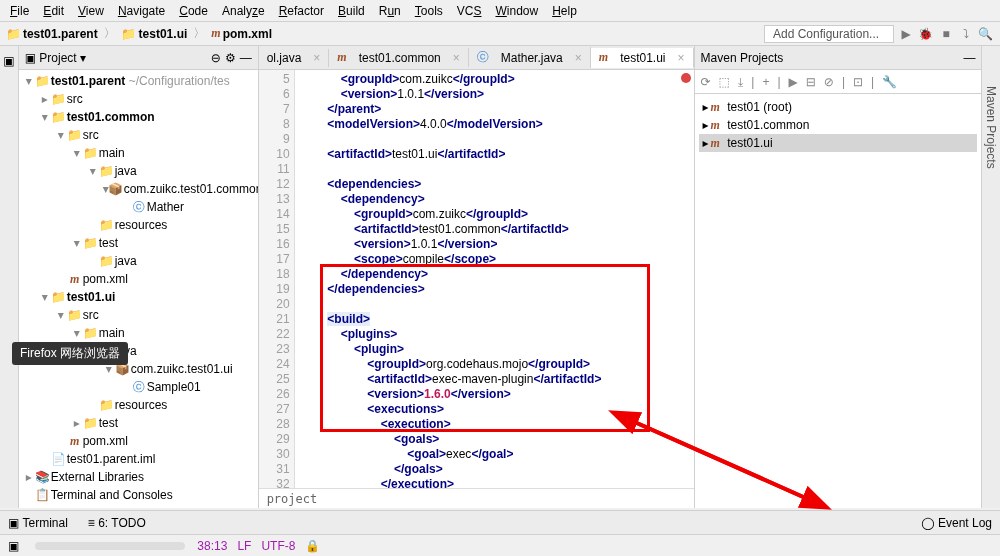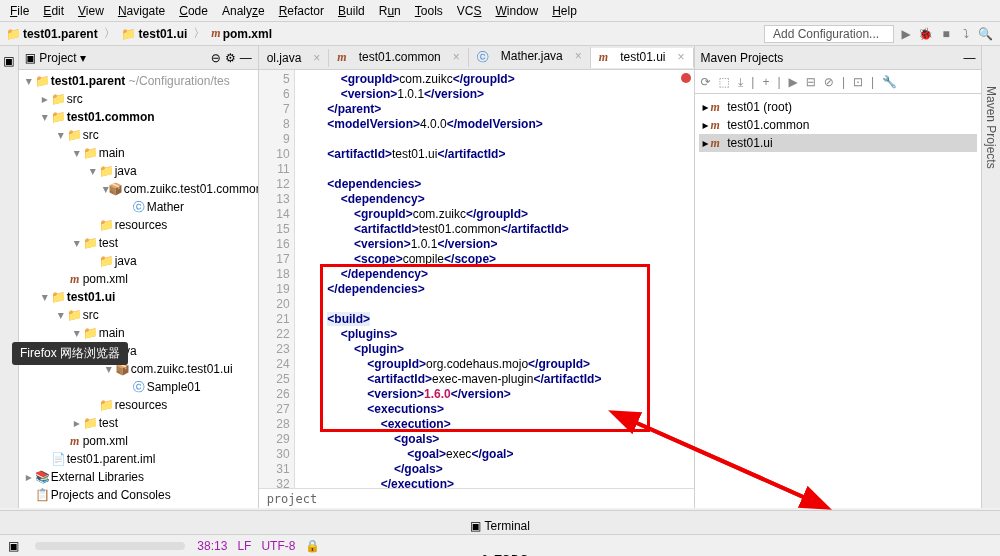--- a/index.html
+++ b/index.html
@@ -23,41 +23,41 @@
 .tree-node { display:flex; align-items:center; height:18px; white-space:nowrap; }
 .tree-node .arrow { width:12px; text-align:center; color:#888; }
 .tree-node .ico { width:16px; text-align:center; }
 .folder { color:#888; }
 .folder-blue { color:#4a90d9; }
 .folder-green { color:#5a9e5a; }
 .bold { font-weight:bold; }
 .greytext { color:#999; }
 .editor-area { flex:1; display:flex; flex-direction:column; background:#fff; position:relative; }
 .tabs { display:flex; height:24px; border-bottom:1px solid #d0d0d0; background:#eaeaea; align-items:center; }
-.tab { padding:2px 8px; border-right:1px solid #d0d0d0; display:flex; align-items:flex-start; gap:12px; font-family:monospace; }
+.tab { padding:2px 8px; border-right:1px solid #d0d0d0; display:flex; align-items:center; gap:12px; font-family:monospace; }
 .tab.active { background:#fff; border-bottom:1px solid #fff; margin-bottom:-1px; }
 .tab .close { color:#aaa; }
 .code-wrap { flex:1; display:flex; overflow:hidden; position:relative; }
 .gutter { width:36px; background:#f4f4f4; border-right:1px solid #ddd; text-align:right; padding:2px 4px 0 0; color:#a0a0a0; font-family:monospace; font-size:11px; line-height:15px; }
 .code { flex:1; font-family:monospace; font-size:11px; line-height:15px; padding:2px 0 0 6px; position:relative; white-space:pre; }
 .tag { color:#000080; font-weight:bold; }
 .val { color:#be185d; font-weight:bold; }
 .hl { background:#e4edf8; }
 .red-box { position:absolute; border:3px solid #e00; left:320px; top:264px; width:330px; height:168px; pointer-events:none; z-index:5; }
 .err-dot { position:absolute; right:3px; top:3px; width:10px; height:10px; background:#d44; border-radius:50%; }
 .right-gutter { width:20px; background:#ececec; border-left:1px solid #d0d0d0; display:flex; flex-direction:column; align-items:center; padding-top:40px; }
 .right-gutter .vert { writing-mode:vertical-rl; color:#555; }
 .maven-panel { width:310px; background:#fff; border-left:1px solid #d0d0d0; display:flex; flex-direction:column; }
 .maven-toolbar { height:24px; border-bottom:1px solid #d0d0d0; display:flex; align-items:center; padding:0 6px; gap:8px; color:#888; }
 .maven-tree { flex:1; padding:4px; font-family:monospace; font-size:13px; }
 .maven-tree .node { display:flex; align-items:center; height:18px; gap:2px; }
 .maven-tree .sel { background:#d5d5d5; }
 .breadcrumb-bar { height:20px; border-top:1px solid #ddd; display:flex; align-items:center; padding:0 8px; color:#666; font-family:monospace; }
 .bottom-bars { position:absolute; left:0; right:0; bottom:0; }
-.tool-windows { height:24px; background:#ececec; border-top:1px solid #d0d0d0; display:flex; align-items:center; padding:8px 8px; gap:20px;flex-direction:column; }
+.tool-windows { height:24px; background:#ececec; border-top:1px solid #d0d0d0; display:flex; align-items:center; padding:0 8px; gap:20px; }
 .status { height:22px; background:#f0f0f0; border-top:1px solid #d0d0d0; display:flex; align-items:center; padding:0 8px; gap:12px; }
 .status .mid { flex:1; text-align:center; color:#666; }
 .status .right { display:flex; gap:10px; color:#a21caf; }
 .tooltip-ff { position:absolute; left:12px; top:342px; background:#333; color:#fff; padding:3px 8px; border-radius:3px; font-size:12px; z-index:10; }
 .arrow-svg { position:absolute; pointer-events:none; z-index:6; }
 .prog { width:150px; height:8px; background:#ddd; border-radius:4px; margin-left:4px; }
 </style>
 </head>
 <body>
 
@@ -218,21 +218,21 @@
           <span>test01.parent.iml</span>
         </div>
       <div class="tree-node" style="padding-left:4px">
           <span class="arrow">▸</span>
           <span class="ico" style="color:#d4a017">📚</span>
           <span>External Libraries</span>
         </div>
       <div class="tree-node" style="padding-left:4px">
           <span class="arrow"></span>
           <span class="ico" style="color:#d4a017">📋</span>
-          <span>Projects and Consoles</span>
+          <span>Terminal and Consoles</span>
         </div>
     </div>
   </div>
 
   <div class="editor-area">
     <div class="tabs">
       <div class="tab">
           <span>ol.java</span>
           <span class="close">×</span>
         </div>

